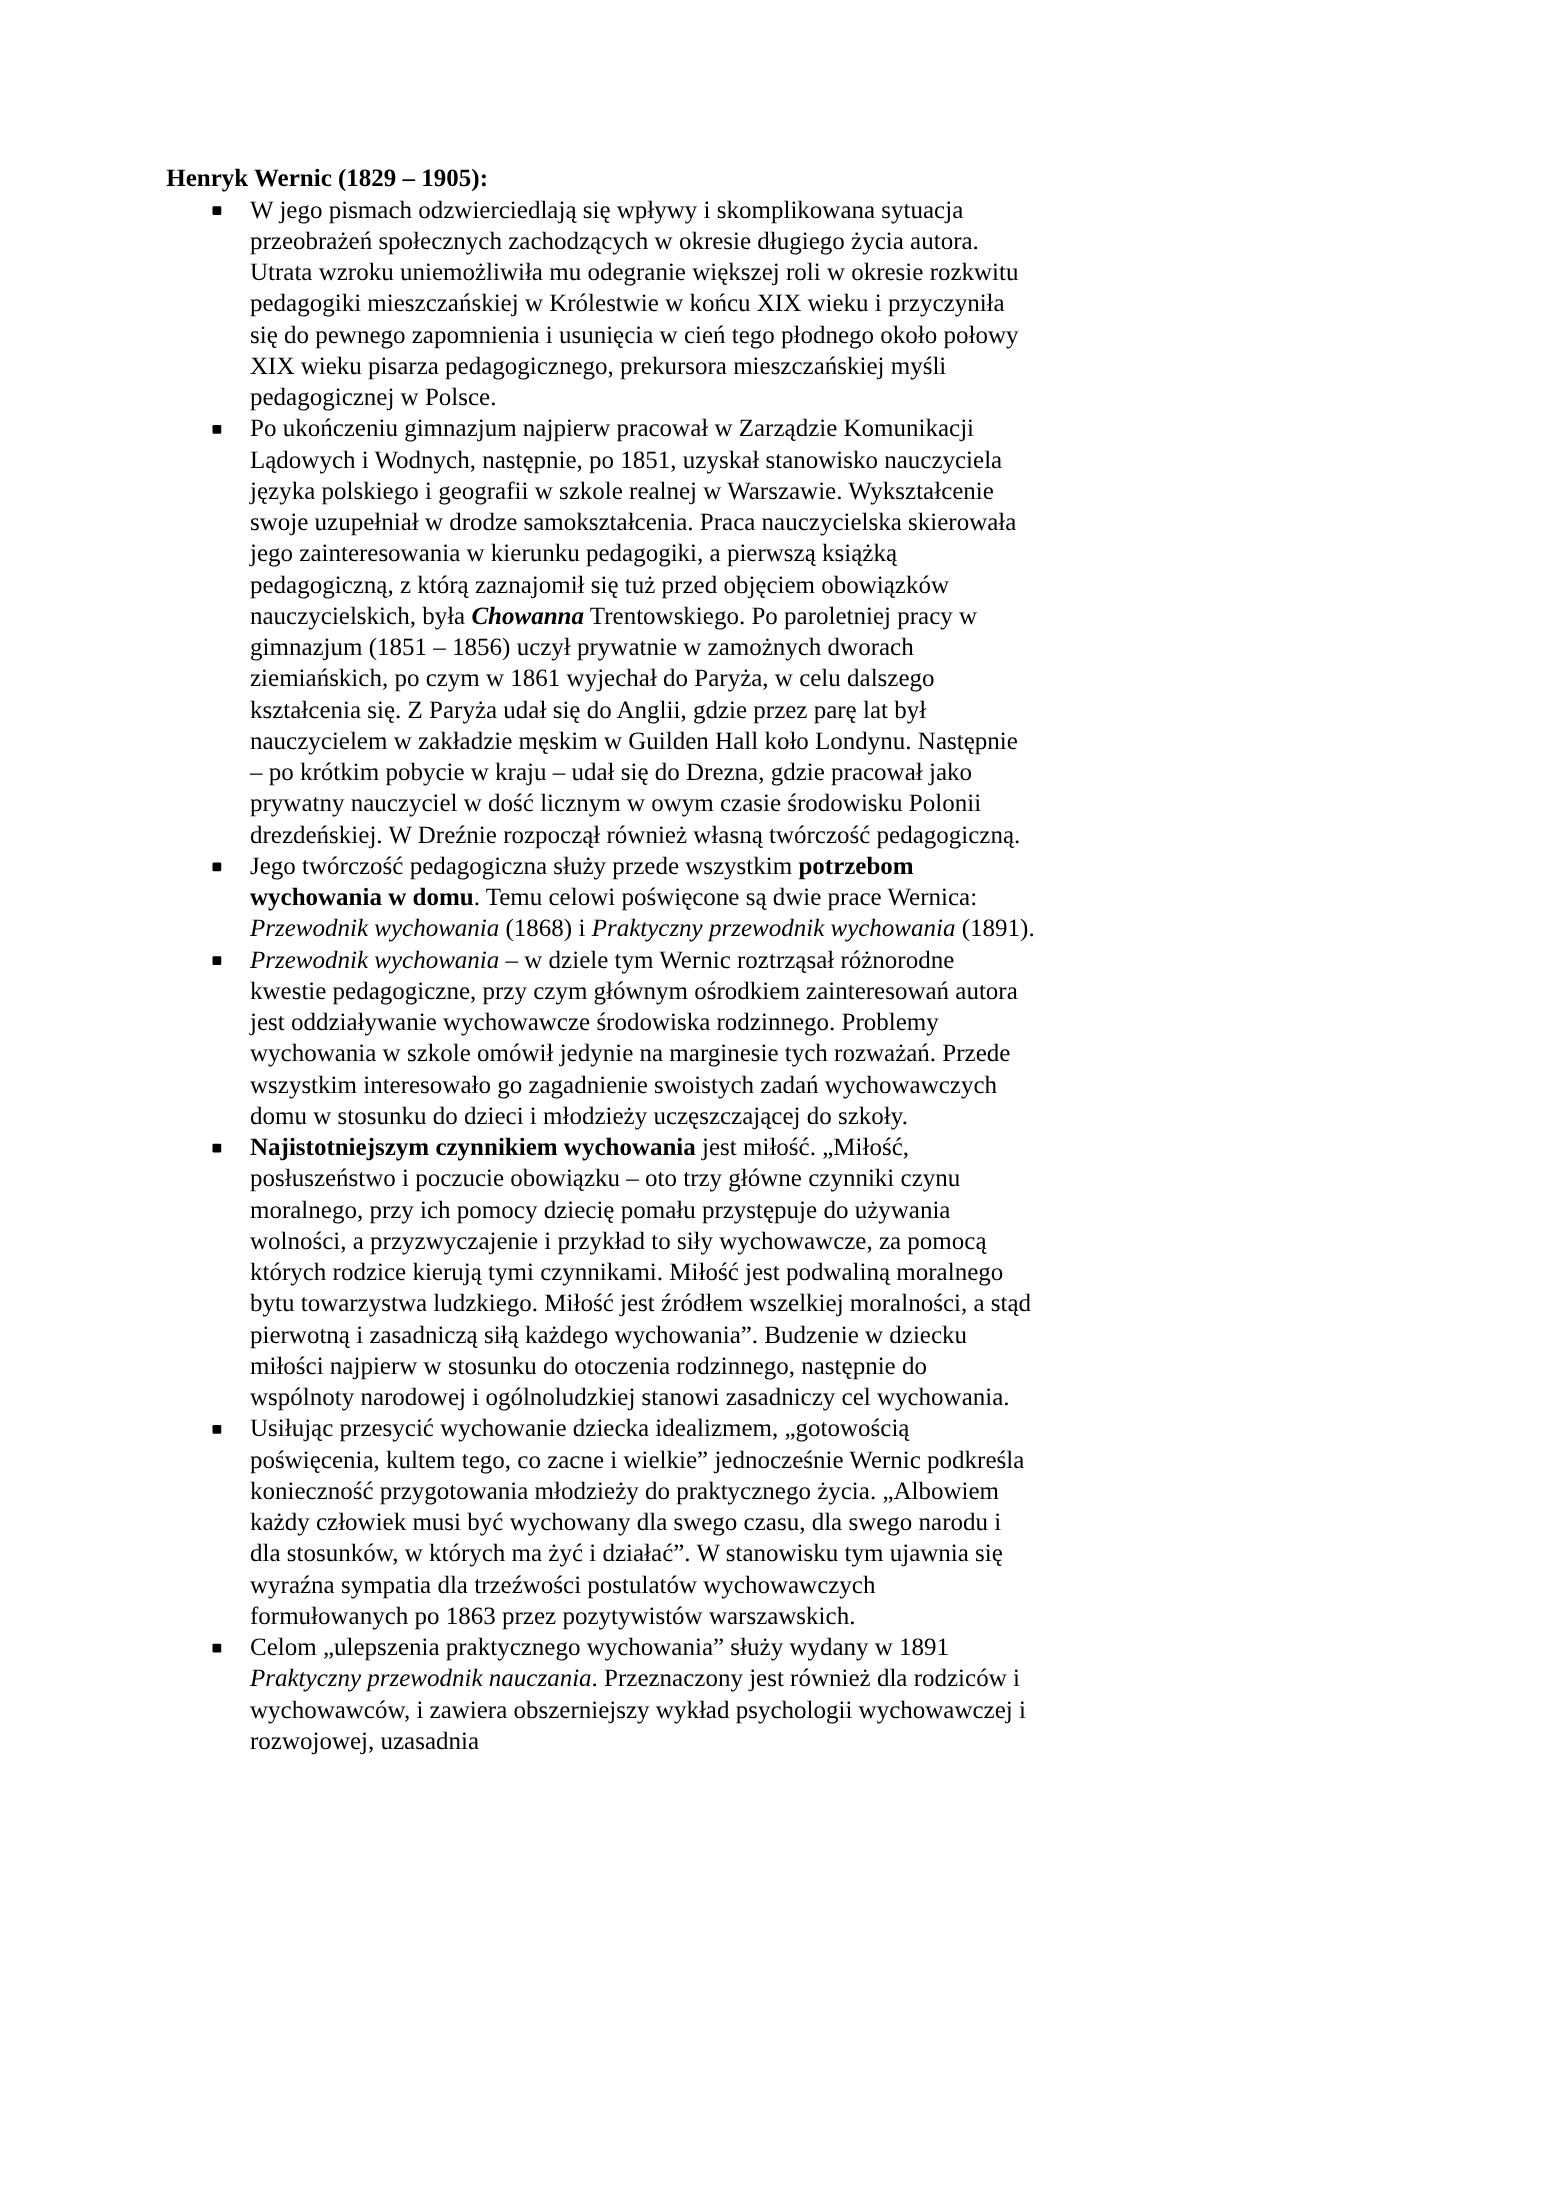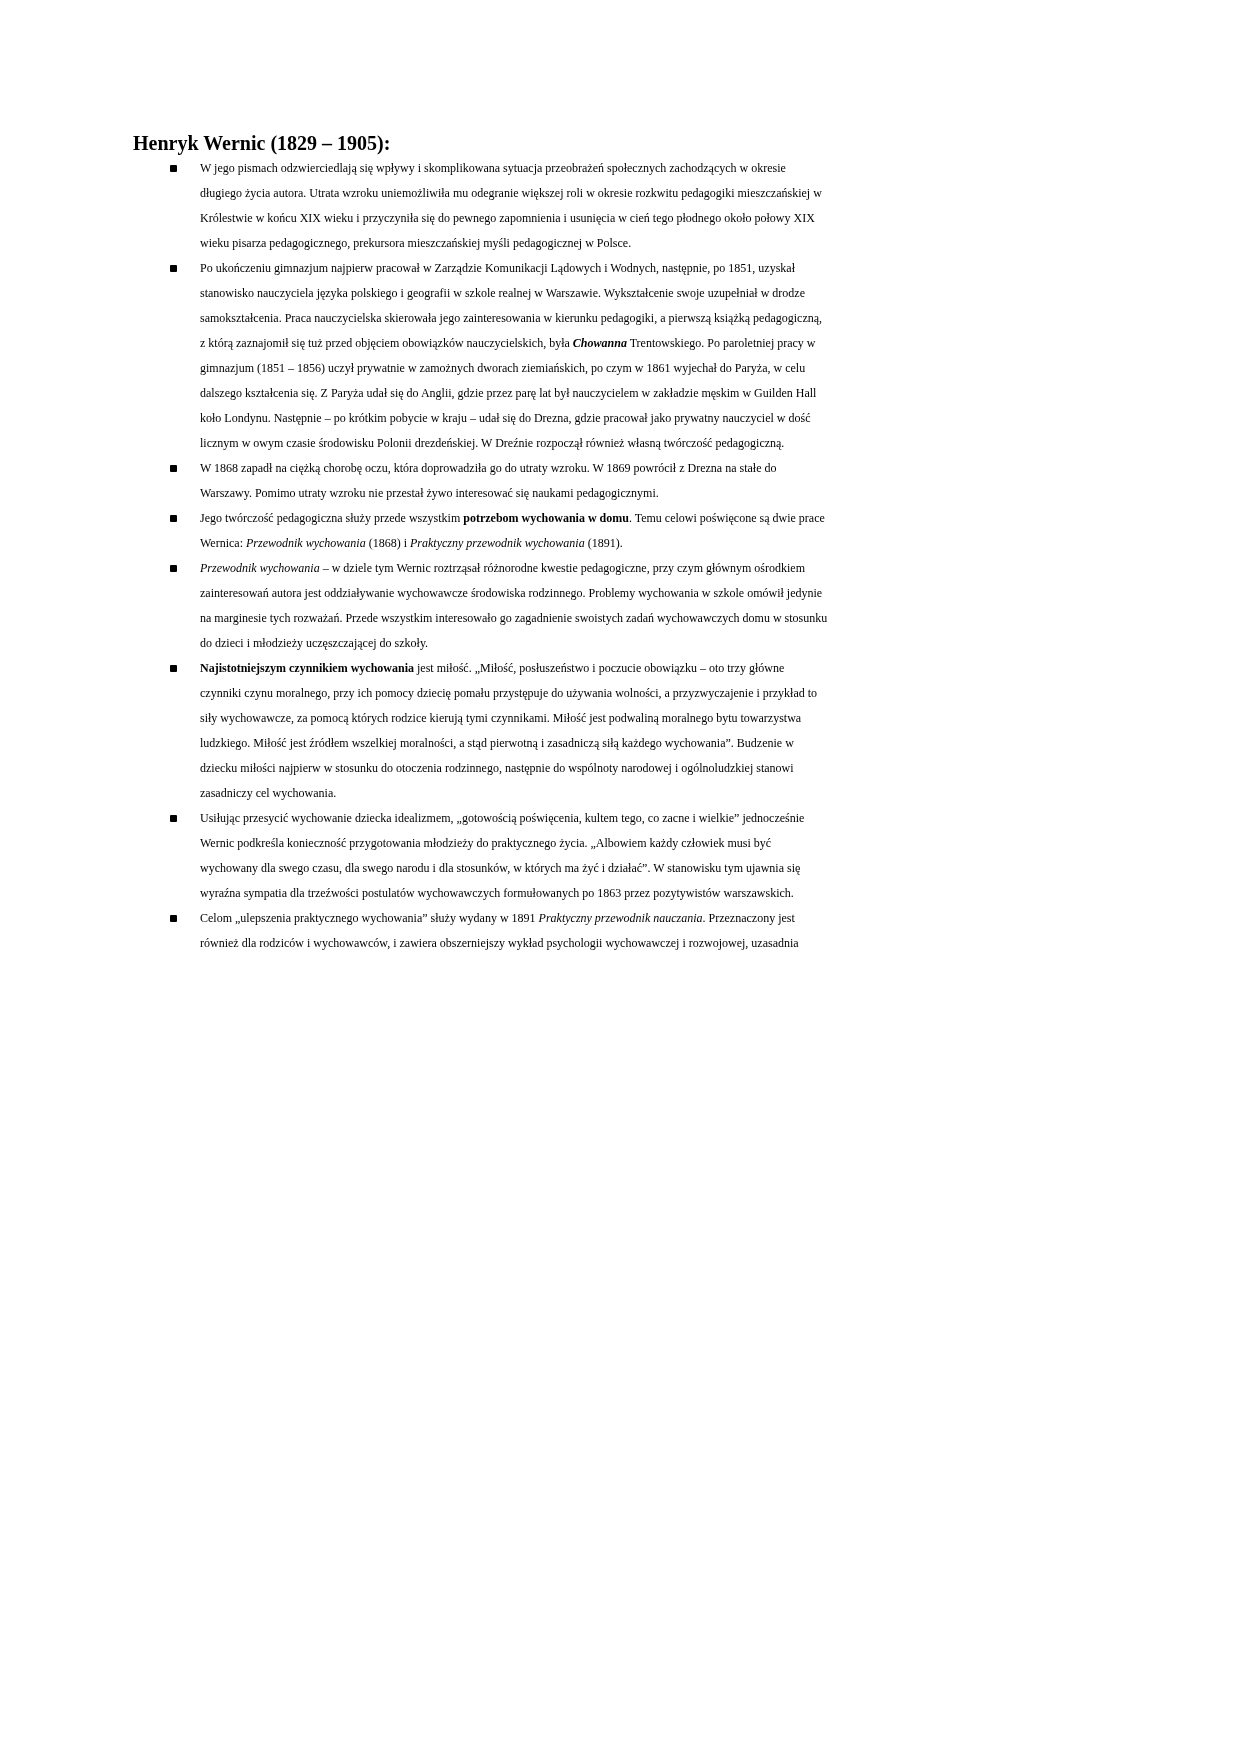--- a/index.html
+++ b/index.html
@@ -41,21 +41,21 @@
   }
   ul.bullet-list {
     margin: 0;
     padding: 0;
     list-style: none;
   }
   ul.bullet-list li {
     position: relative;
     padding-left: 67px;
     margin: 0;
-    font-size: 12px;
+    font-size: 20px;
     line-height: 25px;
     text-align: left;
   }
   .bullet-marker {
     position: absolute;
     left: 37px;
     top: 9px;
     width: 7px;
     height: 7px;
     background: #000000;
@@ -69,20 +69,19 @@
 </head>
 <body>
 
 <div class="scan-edge"></div>
 
 <div class="page">
   <h1 class="doc-title">Henryk Wernic (1829 – 1905):</h1>
   <ul class="bullet-list">
       <li><span class="bullet-marker"></span><span class="bullet-text"><span class="seg-normal">W jego pismach odzwierciedlają się wpływy i skomplikowana sytuacja przeobrażeń społecznych zachodzących w okresie długiego życia autora. Utrata wzroku uniemożliwiła mu odegranie większej roli w okresie rozkwitu pedagogiki mieszczańskiej w Królestwie w końcu XIX wieku i przyczyniła się do pewnego zapomnienia i usunięcia w cień tego płodnego około połowy XIX wieku pisarza pedagogicznego, prekursora mieszczańskiej myśli pedagogicznej w Polsce.</span></span></li>
       <li><span class="bullet-marker"></span><span class="bullet-text"><span class="seg-normal">Po ukończeniu gimnazjum najpierw pracował w Zarządzie Komunikacji Lądowych i Wodnych, następnie, po 1851, uzyskał stanowisko nauczyciela języka polskiego i geografii w szkole realnej w Warszawie. Wykształcenie swoje uzupełniał w drodze samokształcenia. Praca nauczycielska skierowała jego zainteresowania w kierunku pedagogiki, a pierwszą książką pedagogiczną, z którą zaznajomił się tuż przed objęciem obowiązków nauczycielskich, była </span><span class="seg-italic">Chowanna</span><span class="seg-normal"> Trentowskiego. Po paroletniej pracy w gimnazjum (1851 – 1856) uczył prywatnie w zamożnych dworach ziemiańskich, po czym w 1861 wyjechał do Paryża, w celu dalszego kształcenia się. Z Paryża udał się do Anglii, gdzie przez parę lat był nauczycielem w zakładzie męskim w Guilden Hall koło Londynu. Następnie – po krótkim pobycie w kraju – udał się do Drezna, gdzie pracował jako prywatny nauczyciel w dość licznym w owym czasie środowisku Polonii drezdeńskiej. W Dreźnie rozpoczął również własną twórczość pedagogiczną.</span></span></li>
-      <li><span class="bullet-marker"></span><span class="bullet-text"><span class="seg-normal">W 1868 zapadł na ciężką chorobę oczu, która doprowadziła go do utraty wzroku. W 1869 powrócił z Drezna na stałe do Warszawy. Pomimo utraty wzroku nie przestał żywo interesować się naukami pedagogicznymi.</span></span></li>
       <li><span class="bullet-marker"></span><span class="bullet-text"><span class="seg-normal">Jego twórczość pedagogiczna służy przede wszystkim </span><span class="seg-bold">potrzebom wychowania w domu</span><span class="seg-normal">. Temu celowi poświęcone są dwie prace Wernica: </span><span class="seg-bolditalic">Przewodnik wychowania</span><span class="seg-normal"> (1868) i </span><span class="seg-bolditalic">Praktyczny przewodnik wychowania</span><span class="seg-normal"> (1891).</span></span></li>
       <li><span class="bullet-marker"></span><span class="bullet-text"><span class="seg-bolditalic">Przewodnik wychowania</span><span class="seg-normal"> – w dziele tym Wernic roztrząsał różnorodne kwestie pedagogiczne, przy czym głównym ośrodkiem zainteresowań autora jest oddziaływanie wychowawcze środowiska rodzinnego. Problemy wychowania w szkole omówił jedynie na marginesie tych rozważań. Przede wszystkim interesowało go zagadnienie swoistych zadań wychowawczych domu w stosunku do dzieci i młodzieży uczęszczającej do szkoły.</span></span></li>
       <li><span class="bullet-marker"></span><span class="bullet-text"><span class="seg-bold">Najistotniejszym czynnikiem wychowania</span><span class="seg-normal"> jest miłość. „Miłość, posłuszeństwo i poczucie obowiązku – oto trzy główne czynniki czynu moralnego, przy ich pomocy dziecię pomału przystępuje do używania wolności, a przyzwyczajenie i przykład to siły wychowawcze, za pomocą których rodzice kierują tymi czynnikami. Miłość jest podwaliną moralnego bytu towarzystwa ludzkiego. Miłość jest źródłem wszelkiej moralności, a stąd pierwotną i zasadniczą siłą każdego wychowania”. Budzenie w dziecku miłości najpierw w stosunku do otoczenia rodzinnego, następnie do wspólnoty narodowej i ogólnoludzkiej stanowi zasadniczy cel wychowania.</span></span></li>
       <li><span class="bullet-marker"></span><span class="bullet-text"><span class="seg-normal">Usiłując przesycić wychowanie dziecka idealizmem, „gotowością poświęcenia, kultem tego, co zacne i wielkie” jednocześnie Wernic podkreśla konieczność przygotowania młodzieży do praktycznego życia. „Albowiem każdy człowiek musi być wychowany dla swego czasu, dla swego narodu i dla stosunków, w których ma żyć i działać”. W stanowisku tym ujawnia się wyraźna sympatia dla trzeźwości postulatów wychowawczych formułowanych po 1863 przez pozytywistów warszawskich.</span></span></li>
       <li><span class="bullet-marker"></span><span class="bullet-text"><span class="seg-normal">Celom „ulepszenia praktycznego wychowania” służy wydany w 1891 </span><span class="seg-bolditalic">Praktyczny przewodnik nauczania</span><span class="seg-normal">. Przeznaczony jest również dla rodziców i wychowawców, i zawiera obszerniejszy wykład psychologii wychowawczej i rozwojowej, uzasadnia</span></span></li>
     </ul>
 </div>
 
 </body></html>

